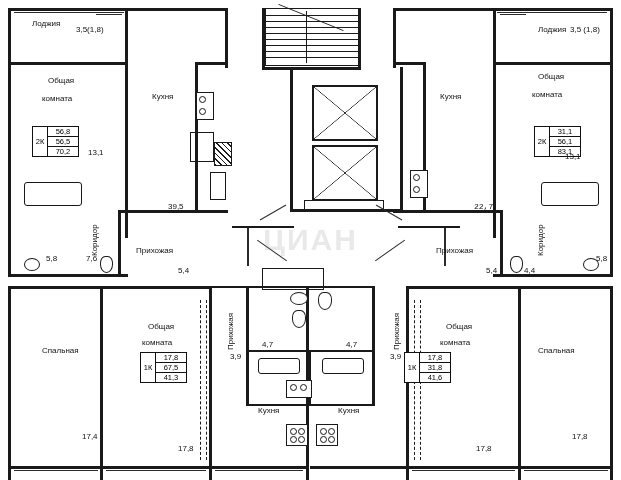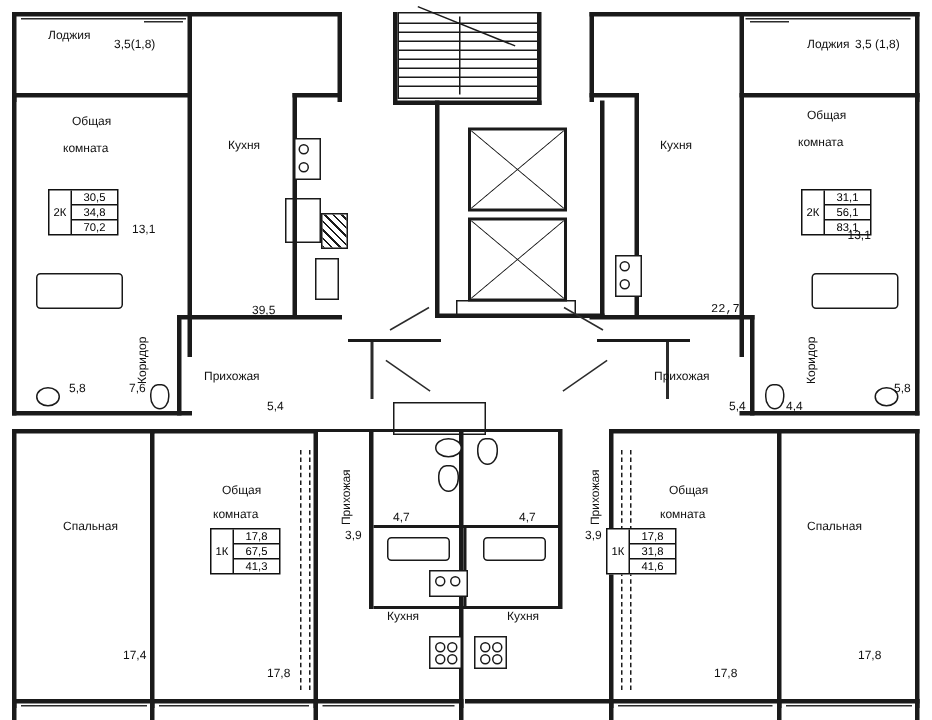--- a/index.html
+++ b/index.html
@@ -182,22 +182,22 @@
   </div>
 
   <div class="thin" style="left:258px;top:212px;width:30px;height:1px;transform:rotate(-30deg);"></div>
   <div class="thin" style="left:254px;top:250px;width:36px;height:1px;transform:rotate(35deg);"></div>
   <div class="thin" style="left:374px;top:212px;width:30px;height:1px;transform:rotate(30deg);"></div>
   <div class="thin" style="left:372px;top:250px;width:36px;height:1px;transform:rotate(-35deg);"></div>
 
   <div class="infobox" style="left:32px;top:126px;">
     <div class="tag">2К</div>
     <div class="nums">
-      <span>30,5</span>
-      <span>34,8</span>
+      <span>56,8</span>
+      <span>56,5</span>
       <span>70,2</span>
     </div>
   </div>
 
   <div class="infobox" style="left:534px;top:126px;">
     <div class="tag">2К</div>
     <div class="nums">
       <span>31,1</span>
       <span>56,1</span>
       <span>83,1</span>
@@ -271,13 +271,14 @@
   <div class="lbl" style="left:230px;top:352px;">3,9</div>
   <div class="lbl" style="left:262px;top:340px;">4,7</div>
   <div class="lbl" style="left:346px;top:340px;">4,7</div>
   <div class="lbl" style="left:390px;top:352px;">3,9</div>
 
   <div class="lbl" style="left:82px;top:432px;">17,4</div>
   <div class="lbl" style="left:178px;top:444px;">17,8</div>
   <div class="lbl" style="left:476px;top:444px;">17,8</div>
   <div class="lbl" style="left:572px;top:432px;">17,8</div>
 
+  <div class="wm">ЦИАН</div>
 </div>
 
 </body></html>

